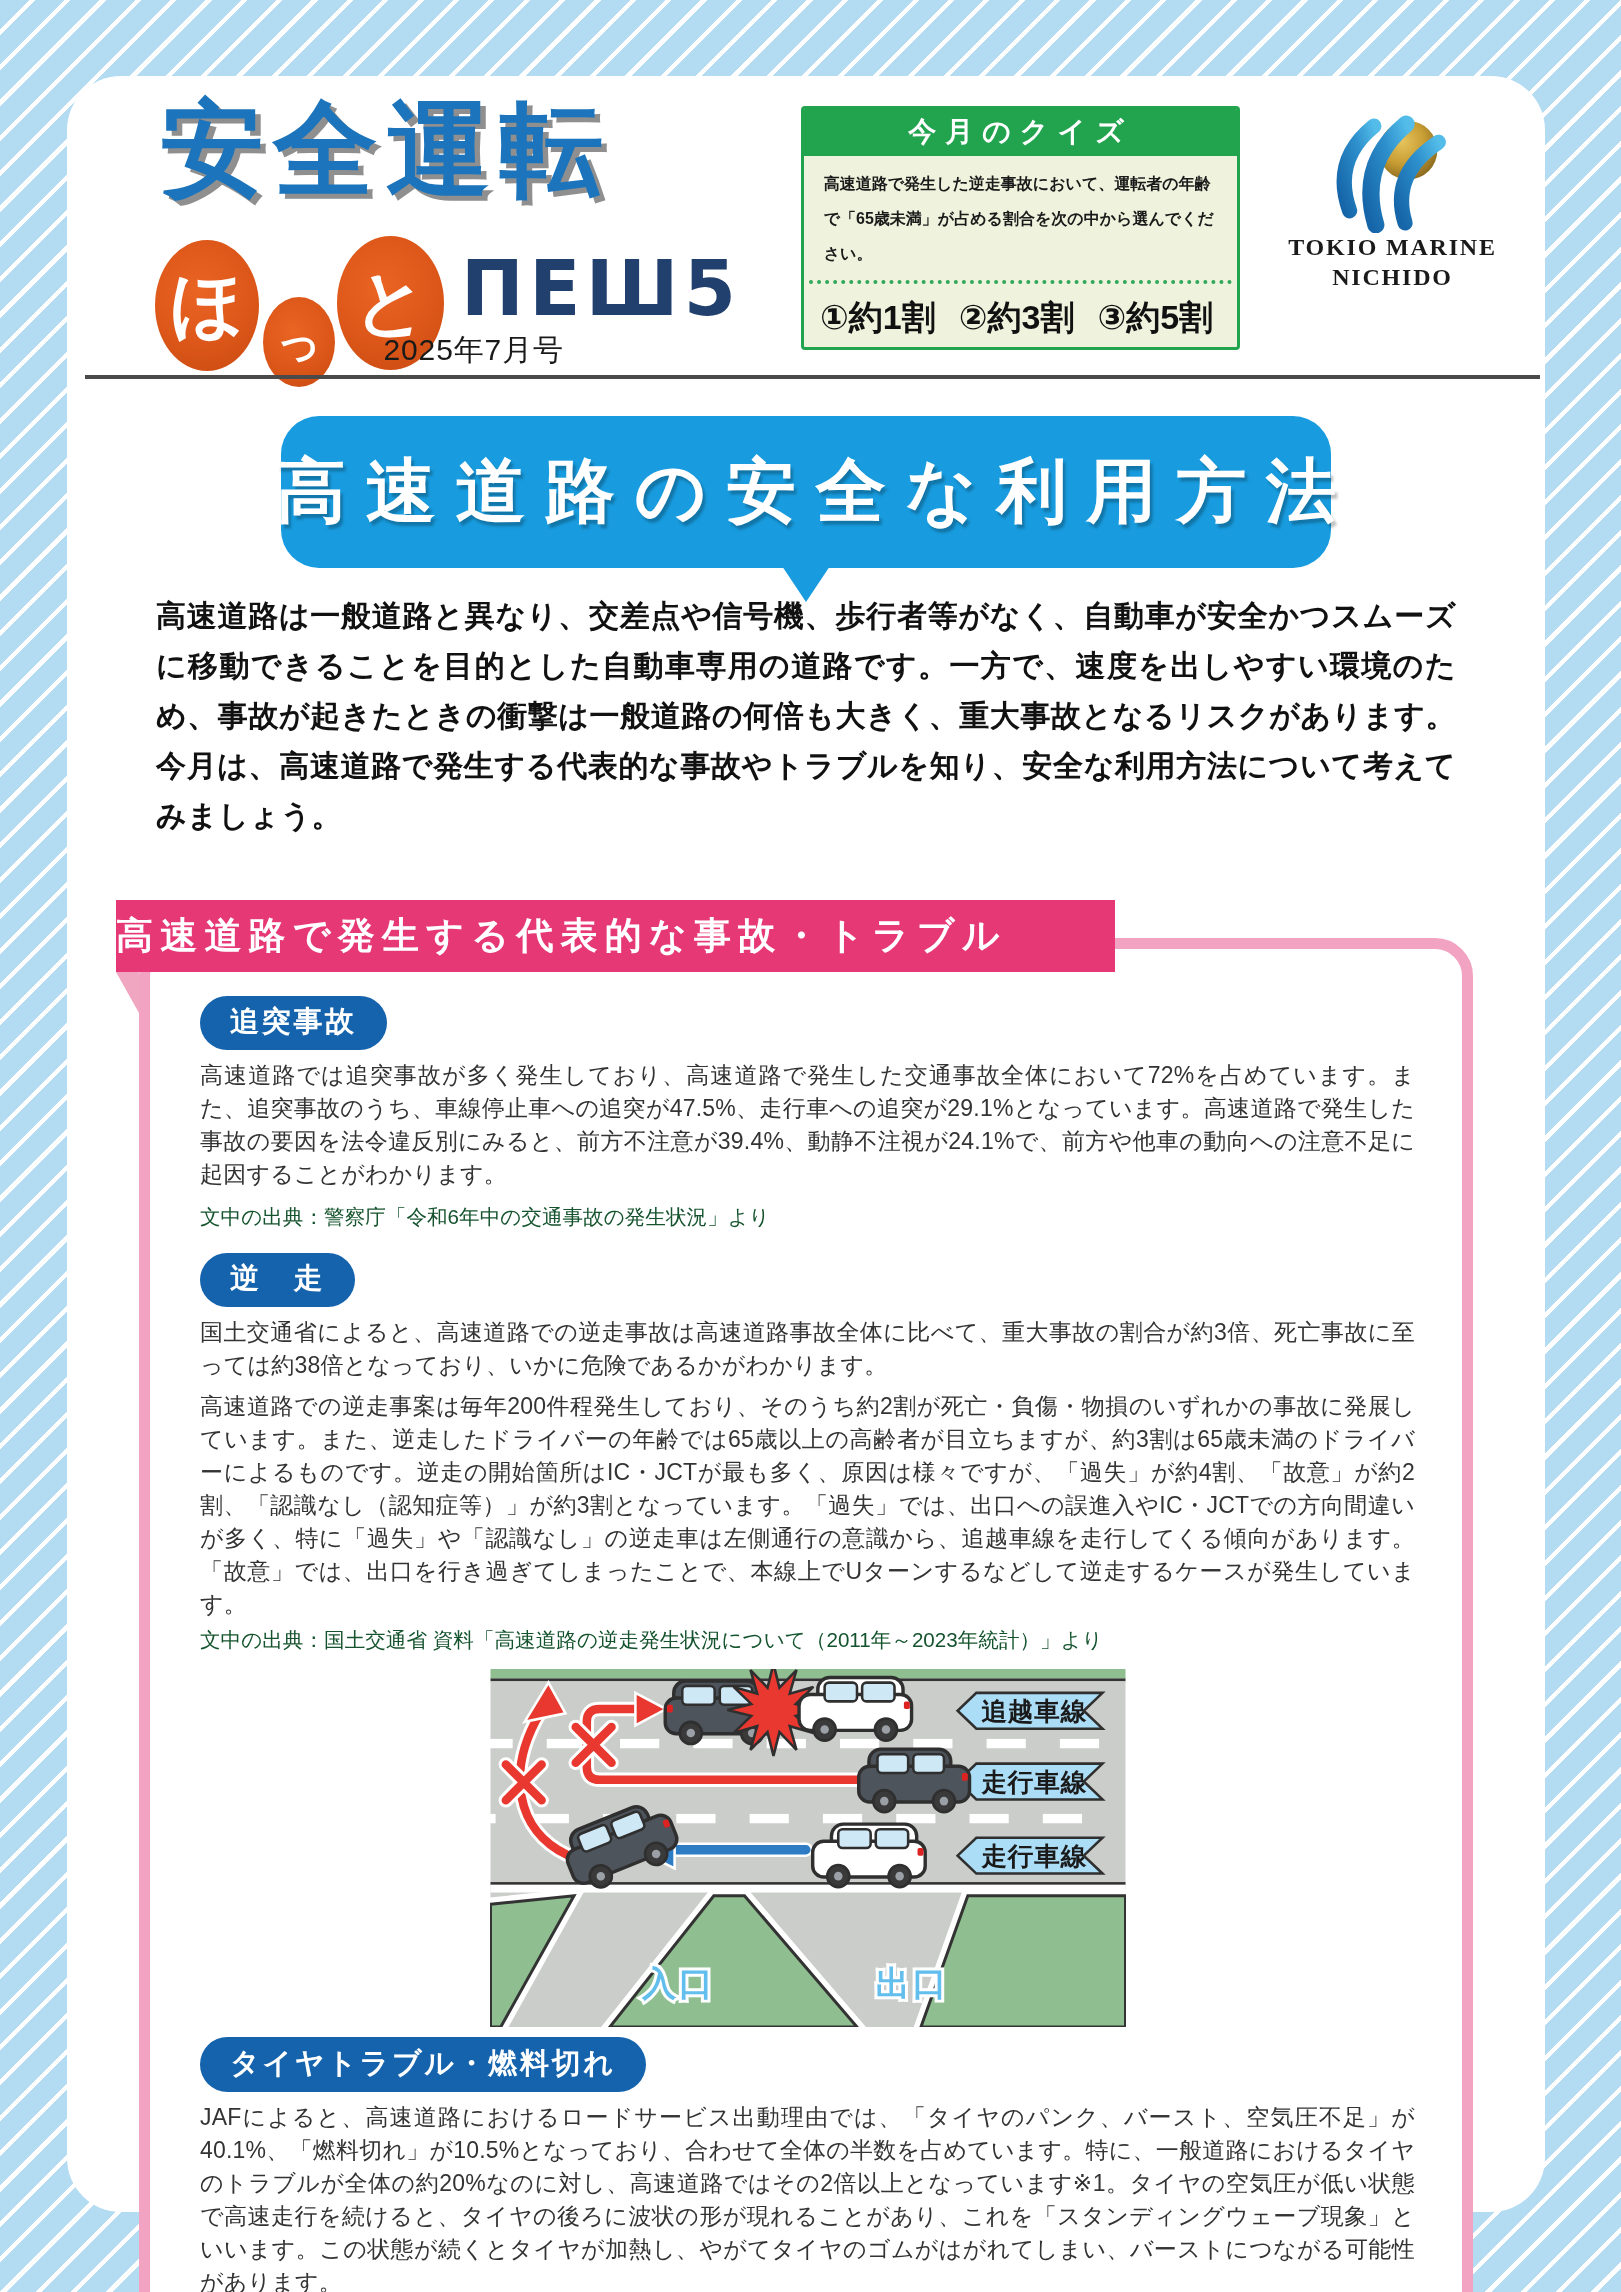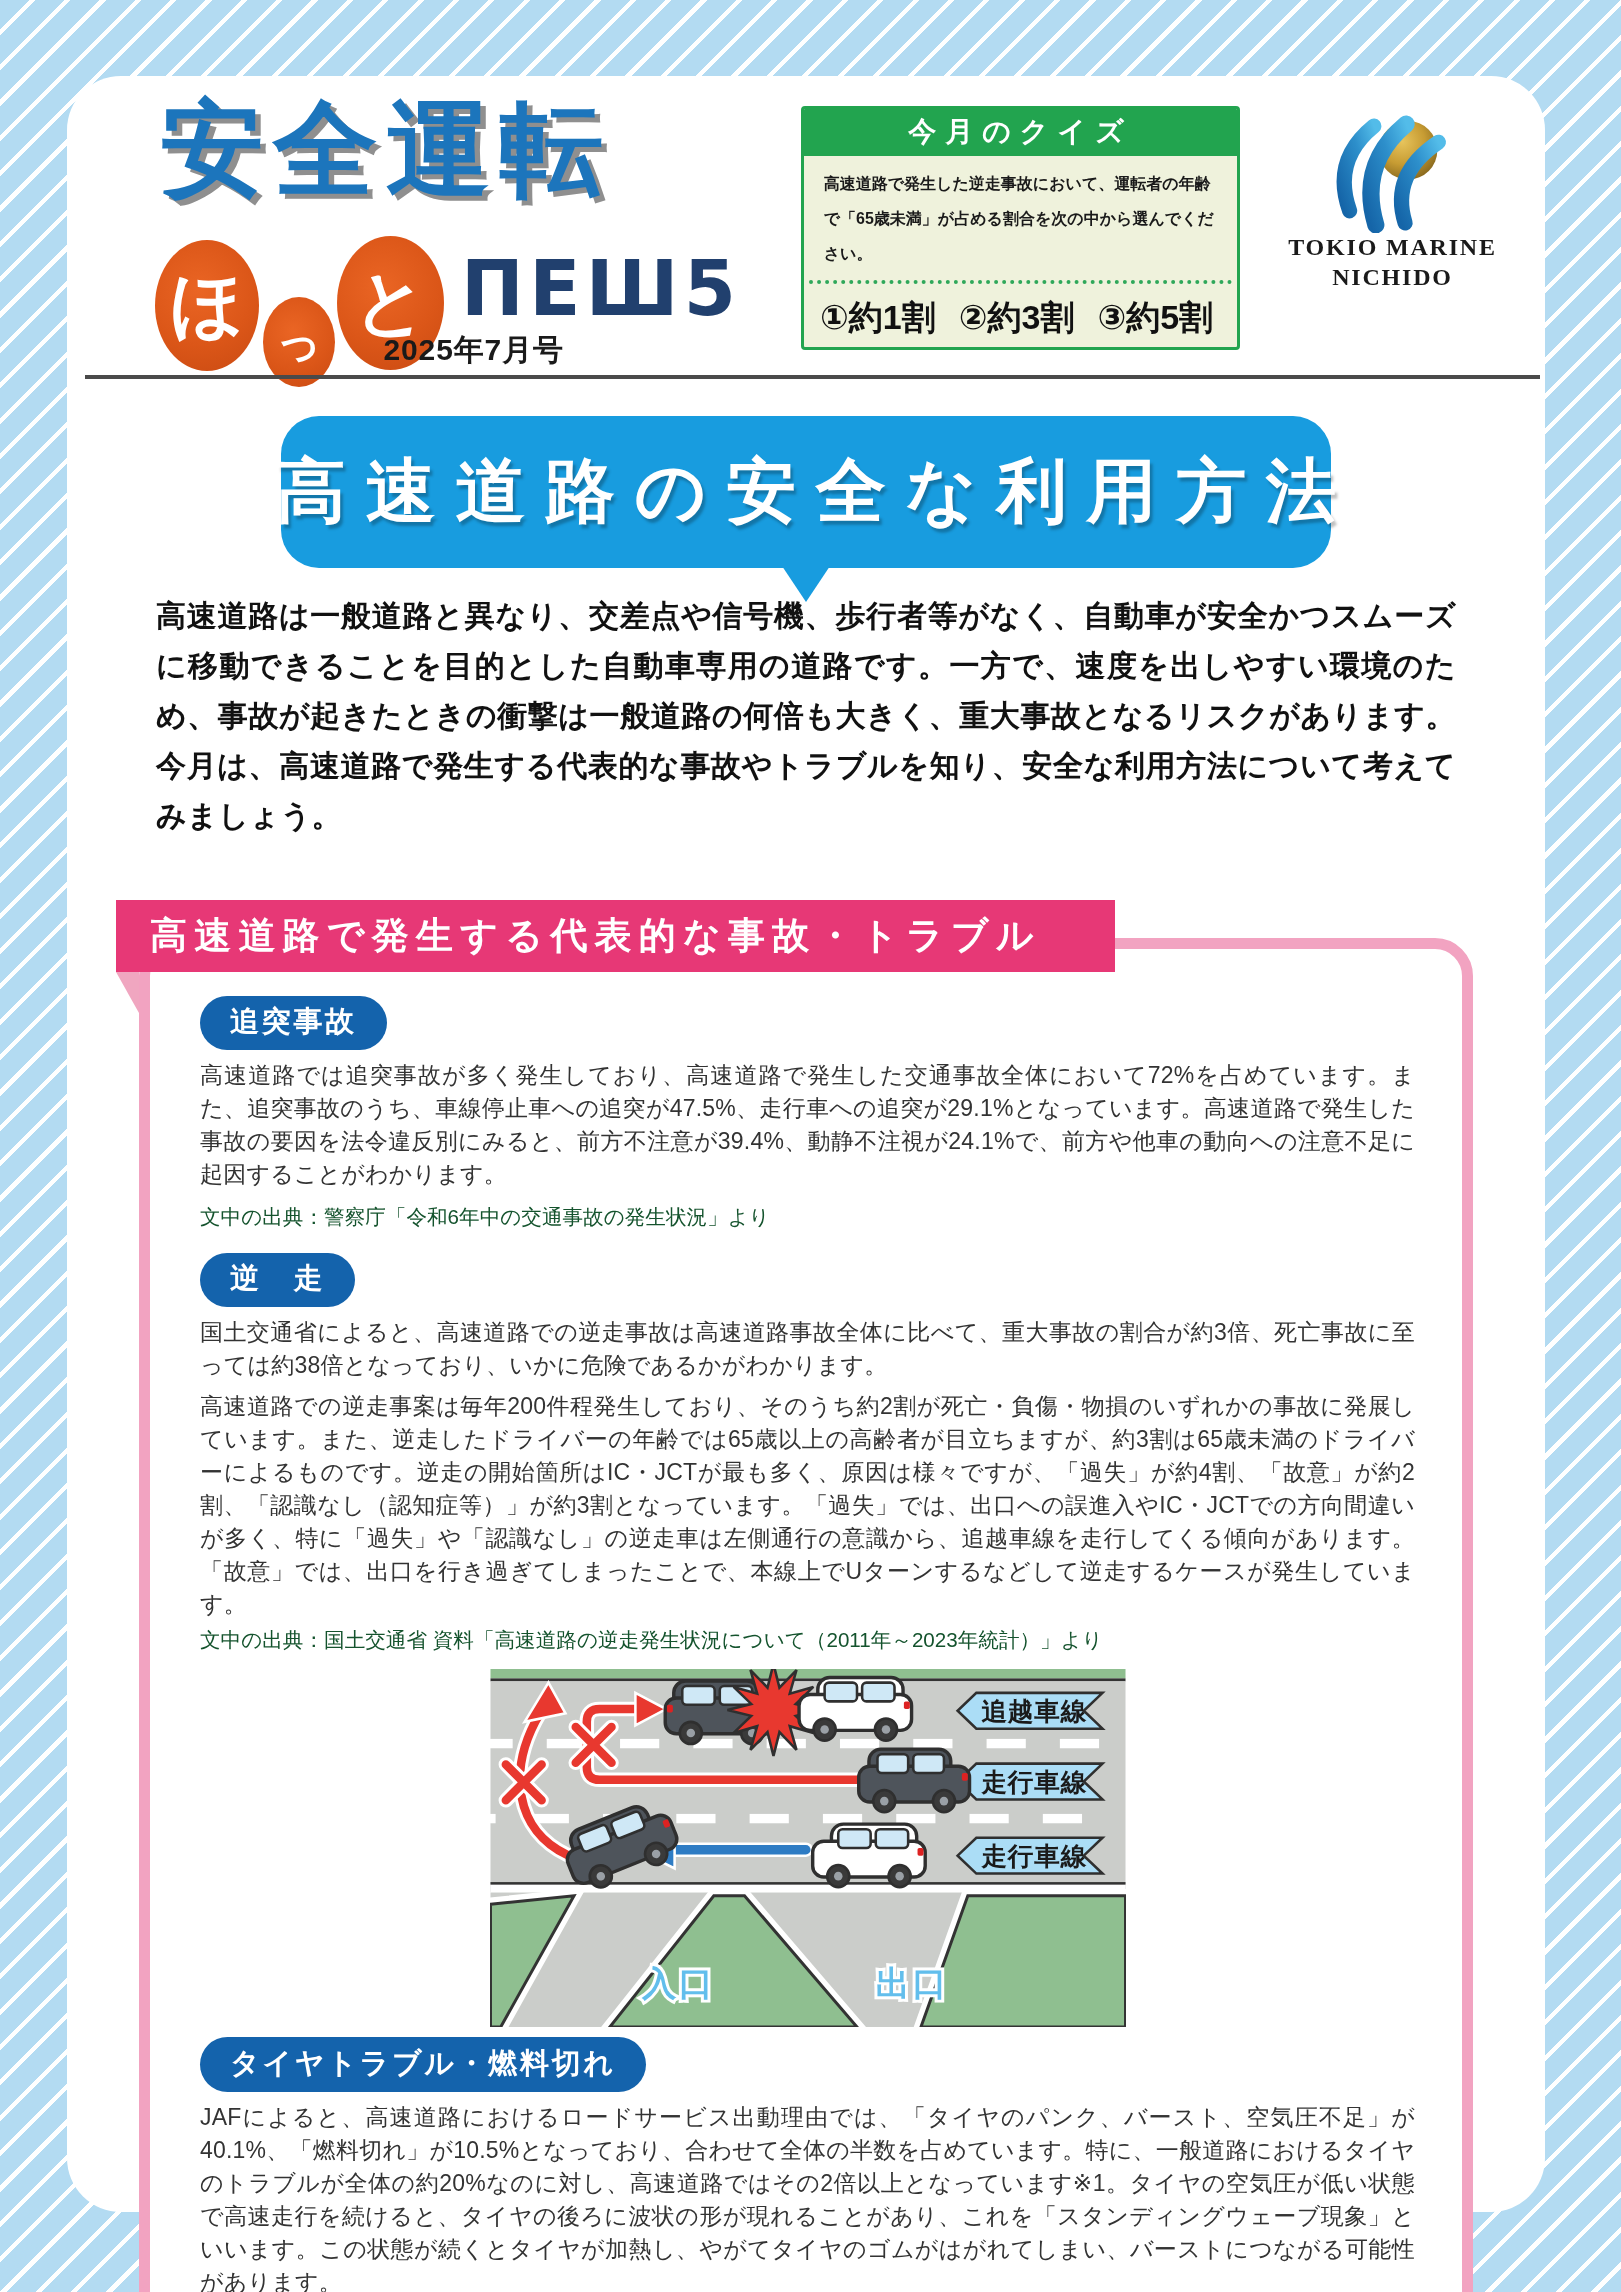--- a/index.html
+++ b/index.html
@@ -26,21 +26,21 @@
   .hot-1{left:88px;top:164px;width:104px;height:131px;font-size:72px;}
   .hot-2{left:196px;top:221px;width:72px;height:90px;font-size:45px;}
   .hot-3{left:270px;top:160px;width:107px;height:134px;font-size:72px;}
   .news{
     position:absolute;left:394px;top:168px;
     font-size:75px;font-weight:900;color:#21406E;letter-spacing:5.4px;
     transform:scaleY(1.02);white-space:nowrap;font-family:"DejaVu Sans","Liberation Sans",sans-serif;
   }
   .issue{
     position:absolute;left:269px;top:254px;width:228px;text-align:right;
-    font-size:30px;font-weight:700;color:#1A1A1A;letter-spacing:0.9px;
+    font-size:30px;font-weight:400;color:#1A1A1A;letter-spacing:0.9px;
   }
   .divider{position:absolute;left:18px;top:299px;width:1455px;height:3.6px;background:#4A4A4A;}
   
   .quiz{
     position:absolute;left:734px;top:29.6px;width:439px;height:244px;
     border:3.6px solid #22A44F;border-radius:4px;background:#EFF2DC;overflow:hidden;
     box-sizing:border-box;
   }
   .quiz-hd{
     background:#22A44F;color:#fff;height:47px;display:flex;align-items:center;justify-content:center;
@@ -75,21 +75,21 @@
   
   .intro{
     margin:23px auto 0 auto;width:1300px;
     font-size:30px;line-height:50px;font-weight:700;color:#111;text-align:justify;
     letter-spacing:0.4px;
   }
   
   .sect{position:relative;margin-top:59px;}
   .band{
     position:relative;z-index:2;margin-left:49px;width:999px;height:72px;background:#E73876;
-    display:flex;align-items:center;box-sizing:border-box;padding-left:34px;
+    display:flex;align-items:center;box-sizing:border-box;
   }
   .band-t{color:#fff;font-size:37px;font-weight:800;letter-spacing:7.2px;white-space:nowrap;}
   .band-fold{
     position:absolute;left:49px;top:72px;width:0;height:0;z-index:1;
     border-top:41px solid #F0A6C0;border-left:23px solid transparent;
   }
   .pbox{
     position:relative;z-index:1;margin-left:72px;margin-top:-34px;width:1334px;
     border:11.6px solid #F2A3C1;border-radius:38px;background:#fff;box-sizing:border-box;
     padding:47px 47px 23px 50px;

